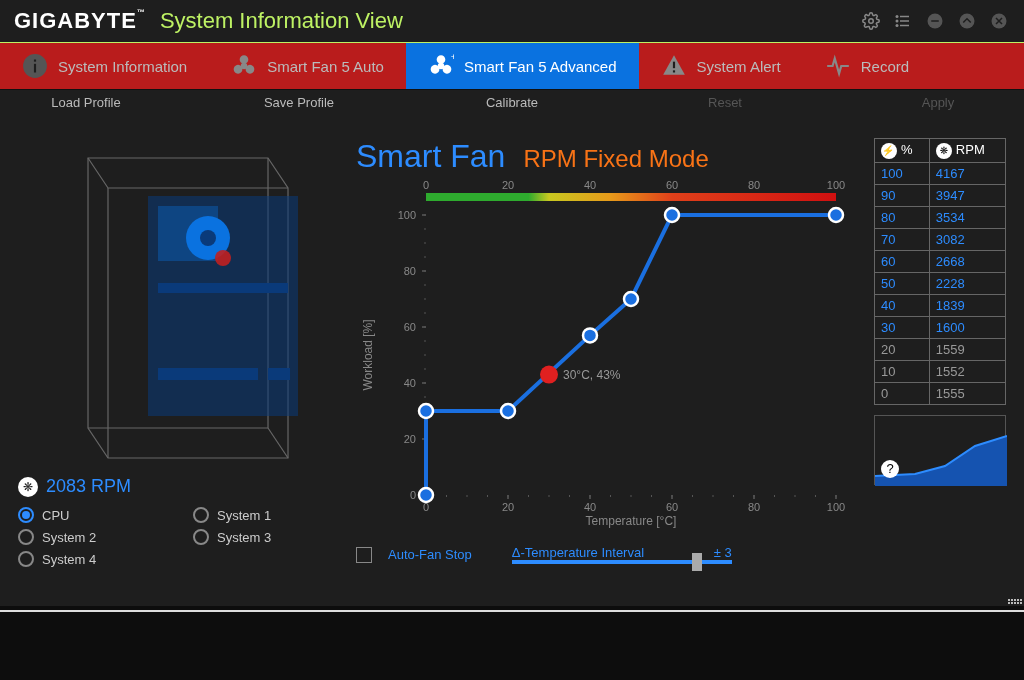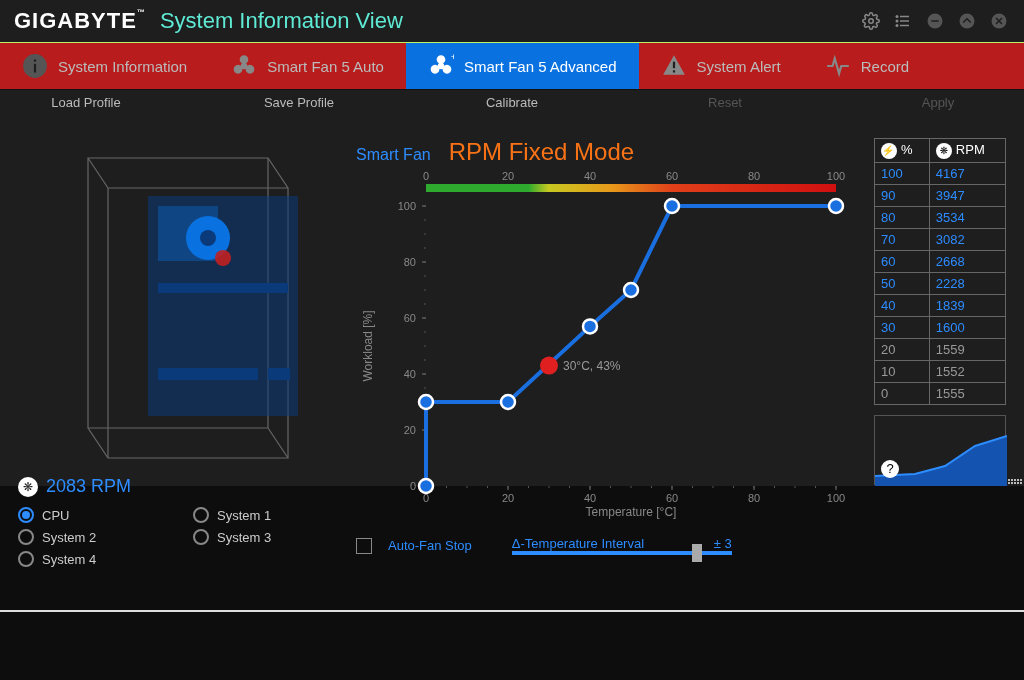--- a/index.html
+++ b/index.html
@@ -1,23 +1,23 @@
 <!DOCTYPE html>
 <html><head>
 <meta charset="utf-8">
 <style>
   * { box-sizing: border-box; margin: 0; padding: 0; font-family: "Segoe UI", Arial, sans-serif; }
   body { background: #0d0d0d; color: #ccc; width: 1024px; height: 680px; overflow: hidden; position: relative;}
-  .app { width: 1024px; height: 486px; background: #1e1e1e; position: relative; }
+  .app { width: 1024px; height: 606px; background: #1e1e1e; position: relative; }
 
   
   .titlebar { display: flex; align-items: center; height: 42px; padding: 0 14px; background: #1e1e1e; }
   .brand { font-weight: 800; font-size: 22px; letter-spacing: 1px; color: #fff; }
   .brand sup { font-size: 8px; vertical-align: top; }
-  .app-title { font-size: 22px; font-weight: 300; color: #5eead4; margin-left: 14px; }
+  .app-title { font-size: 22px; font-weight: 300; color: #bef264; margin-left: 14px; }
   .titlebar-icons { margin-left: auto; display:flex; gap:10px; }
   .tb-icon { width:22px; height:22px; display:flex; align-items:center; justify-content:center; color:#888; cursor:pointer; }
 
   
   .tabs { display:flex; height:48px; background:#b91c1c; border-top:1px solid #bef264; border-bottom:1px solid #111;}
   .tab { flex: 0 0 auto; display:flex; align-items:center; gap:10px; padding:0 22px; color:#bbb; cursor:pointer; }
   .tab.active { background:#0a72e0; color:#fff; }
   .tab-icon { width:26px; height:26px; display:flex; align-items:center; justify-content:center; }
   .tab-label { font-size:15px; white-space:nowrap;}
 
@@ -36,21 +36,21 @@
   .case-wrap { position:relative; width:300px; height:330px; }
   .case-wrap svg { position:absolute; top:0; left:0;}
   .rpm { color:#2d8cff; font-size:18px; margin-top:8px; display:flex; align-items:center; gap:8px;}
   .rpm-icon { width:20px; height:20px; border-radius:50%; background:#fff; color:#1e1e1e; display:flex; align-items:center; justify-content:center; font-size:12px;}
 
   .radios { margin-top:10px; display:grid; grid-template-columns: 1fr 1fr; gap:6px 30px; }
   .radio { display:flex; align-items:center; gap:8px; font-size:13px; color:#ccc; cursor:pointer;}
   .radio .dot { width:16px; height:16px; border-radius:50%; border:2px solid #888; display:inline-flex; align-items:center; justify-content:center;}
   .radio.sel .dot { border-color:#2d8cff;}
   .radio.sel .dot::after { content:''; width:8px;height:8px;border-radius:50%;background:#2d8cff;}
-  .h2a { color:#2d8cff; font-size:16px; }
+  .h2a { color:#2d8cff; font-size:32px; }
   .h2b { color:#f97316; font-size:24px; margin-left:18px;}
 
   .chart-area { position:relative; width:490px; height:360px; margin-top:4px;}
   .chart-area svg { position:absolute; left:0; top:0; }
 
   .controls { display:flex; align-items:center; gap:40px; margin-top:6px; font-size:13px;}
   .chk { display:flex; align-items:center; gap:16px; color:#2d8cff; cursor:pointer;}
   .chkbox { width:16px;height:16px;border:1px solid #888;}
   .slider-wrap { display:flex; flex-direction:column; gap:0; }
   .slider-label-row { display:flex; justify-content:space-between; color:#2d8cff; width:220px;}

